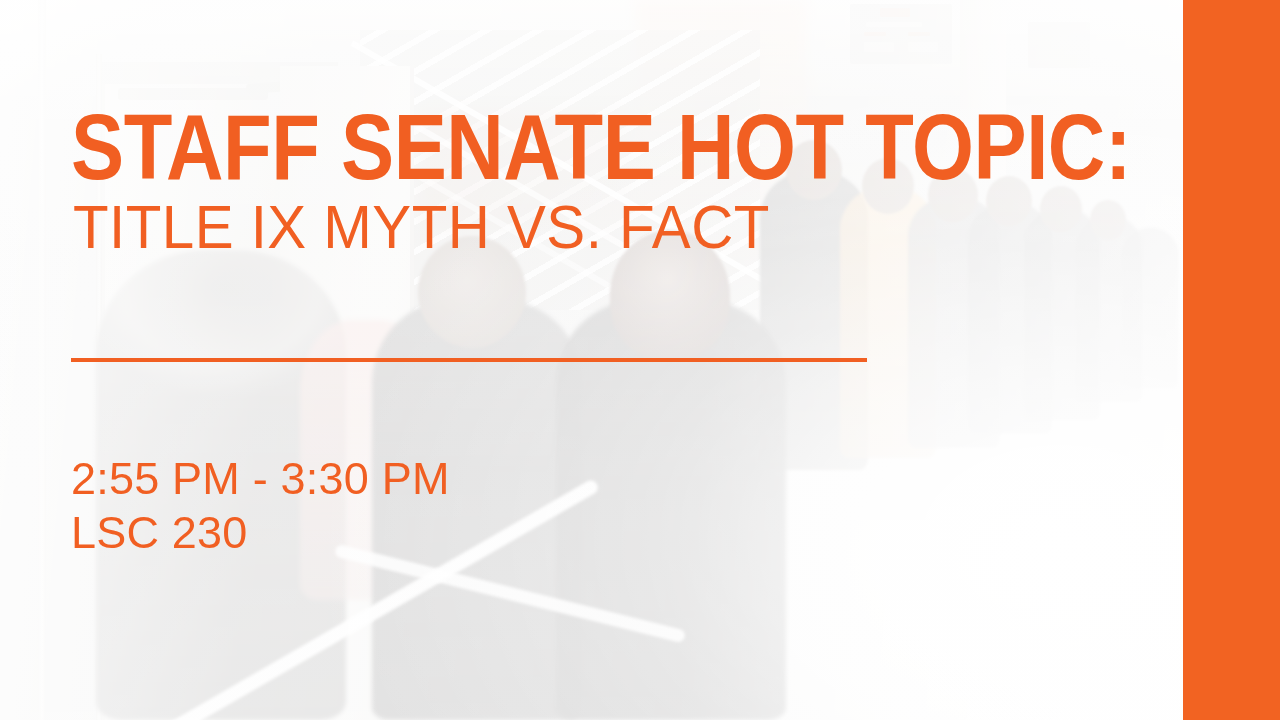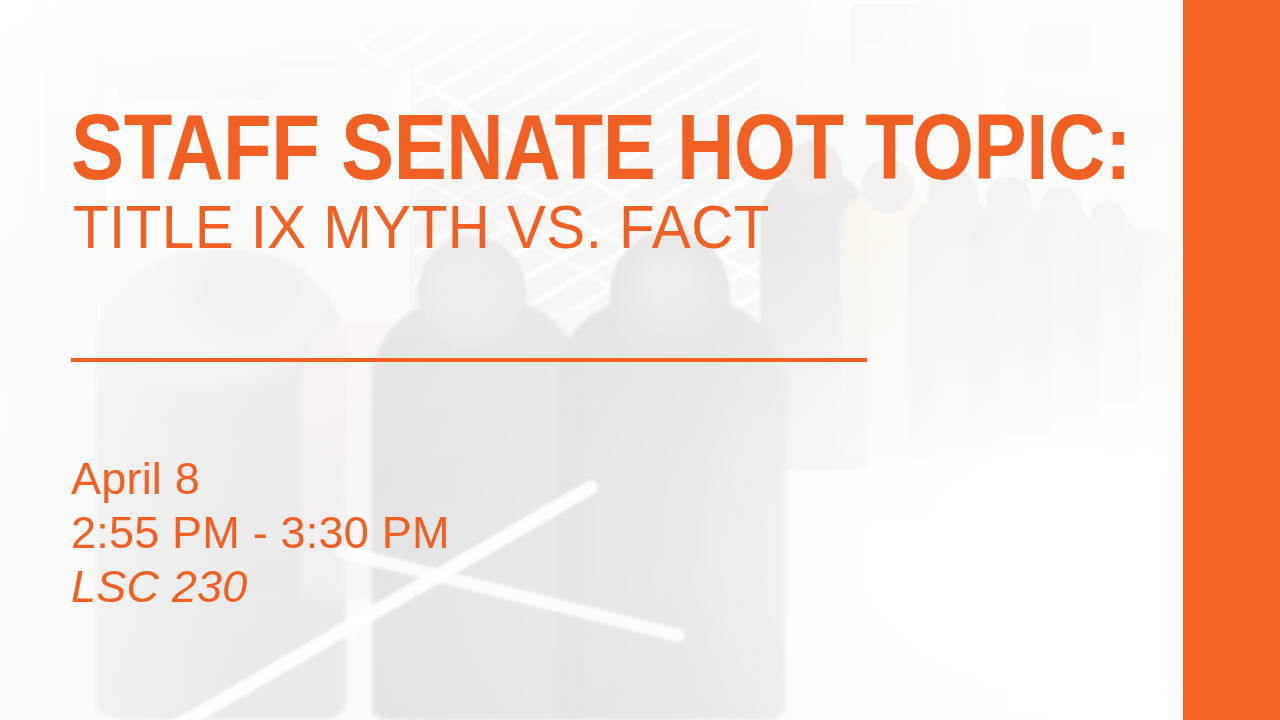--- a/index.html
+++ b/index.html
@@ -378,21 +378,20 @@
   </div>
 
   <div class="content">
     <div class="title-line1" style="color: rgb(241, 95, 34);">STAFF SENATE HOT TOPIC:</div>
 
     <div class="title-line2" style="color: rgb(241, 95, 34);">TITLE IX MYTH VS. FACT</div>
 
     <div class="divider" style="background: rgb(241, 95, 34);"></div>
 
     <div class="details">
-      <div class="detail-line" style="color: rgb(241, 95, 34);">April 8</div>
       <div class="detail-line" style="color: rgb(241, 95, 34);">2:55 PM - 3:30 PM</div>
-      <div class="detail-line" style="color: rgb(241, 95, 34); font-style: italic;">LSC 230</div>
+      <div class="detail-line" style="color: rgb(241, 95, 34);">LSC 230</div>
     </div>
   </div>
 
   <div class="right-bar" style="background: rgb(242, 99, 34);"></div>
 
 </div>
 
 </body></html>

